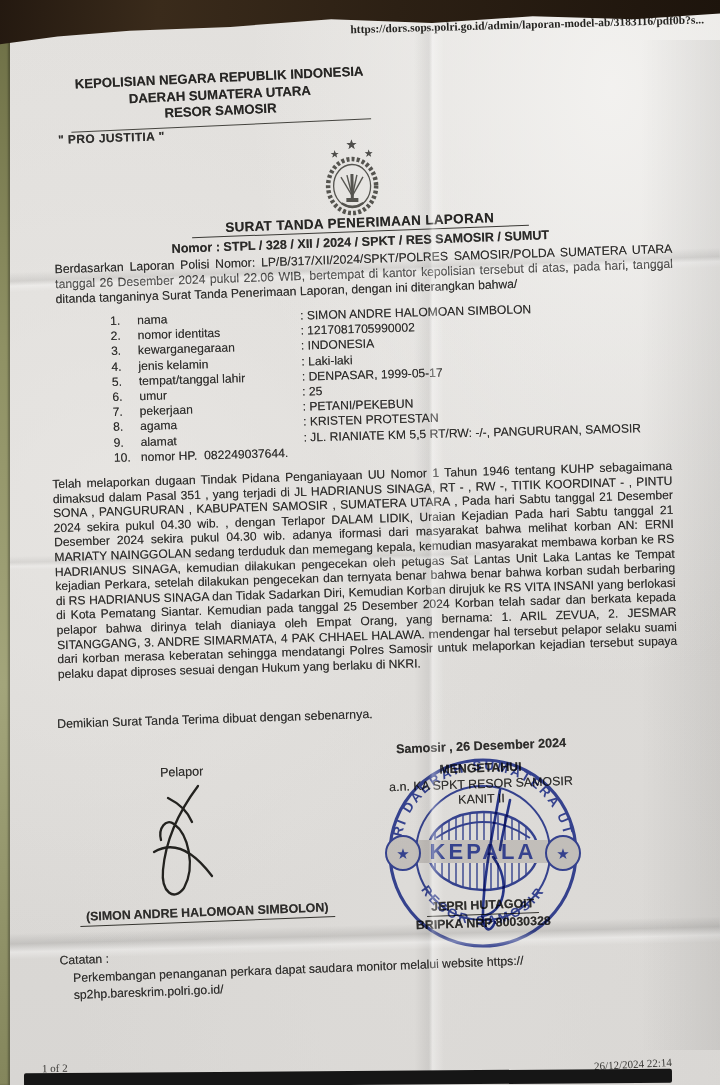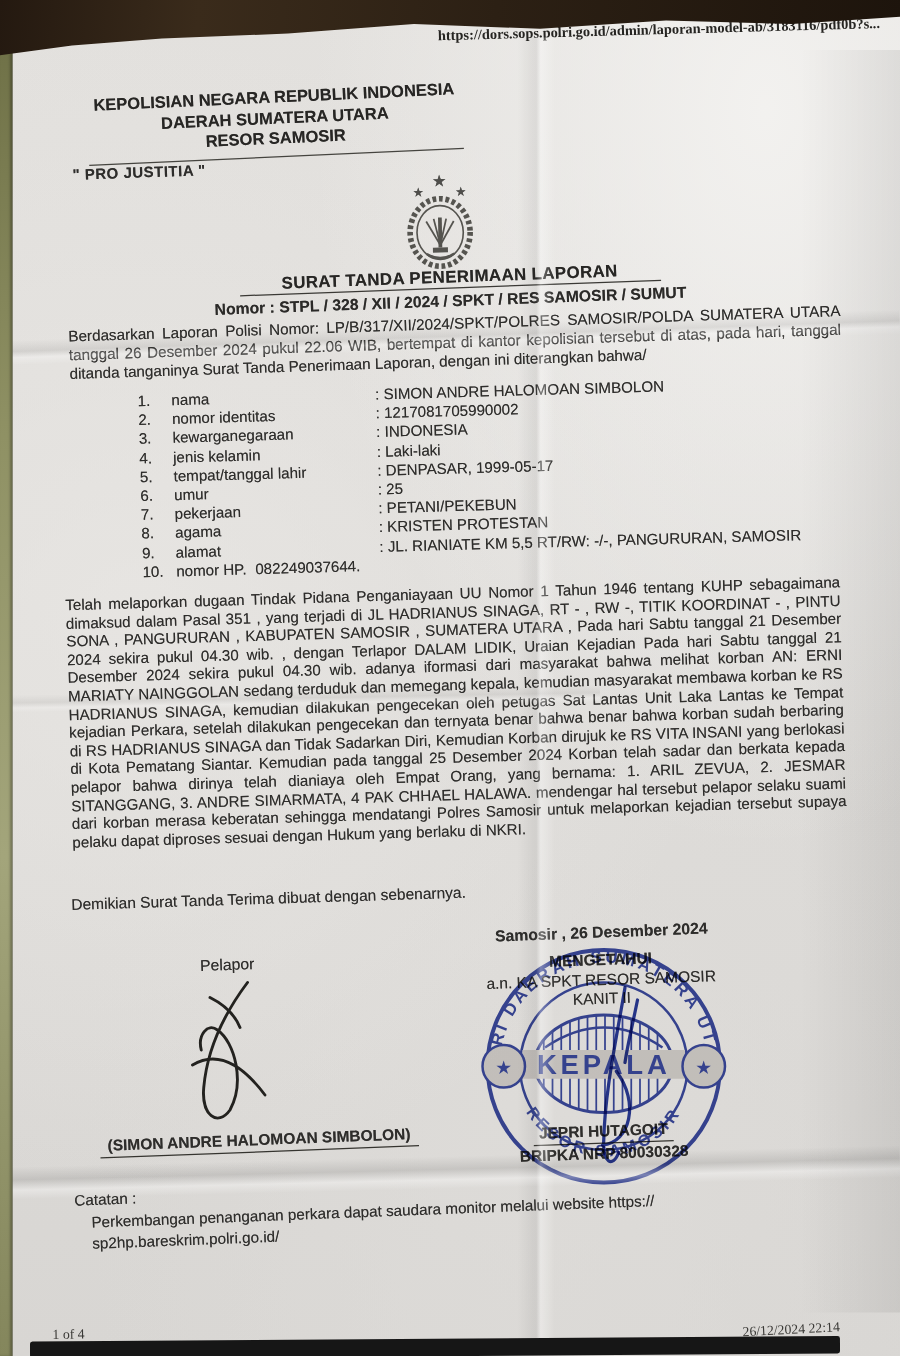--- a/index.html
+++ b/index.html
@@ -94,21 +94,21 @@
   <div class="left-strip"></div>
   <div class="bottom-bar"></div>
   <div class="crease crease-v"></div>
   <div class="crease crease-h1"></div>
   <div class="crease crease-h2"></div>
   <div class="crease crease-h3"></div>
   <div class="crease shade-right"></div>
 
   <div class="sttlp serif">STTLP</div>
   <div class="url serif">https://dors.sops.polri.go.id/admin/laporan-model-ab/3183116/pdf0b?s...</div>
-  <div class="page-ind serif">1 of 4</div>
+  <div class="page-ind serif">1 of 2</div>
   <div class="footer-date serif">26/12/2024 22:14</div>
 
   <div class="doc">
 
     <div class="letterhead">
       <div>KEPOLISIAN NEGARA REPUBLIK INDONESIA</div>
       <div>DAERAH SUMATERA UTARA</div>
       <div>RESOR SAMOSIR</div>
       <div class="rule"></div>
     </div>

